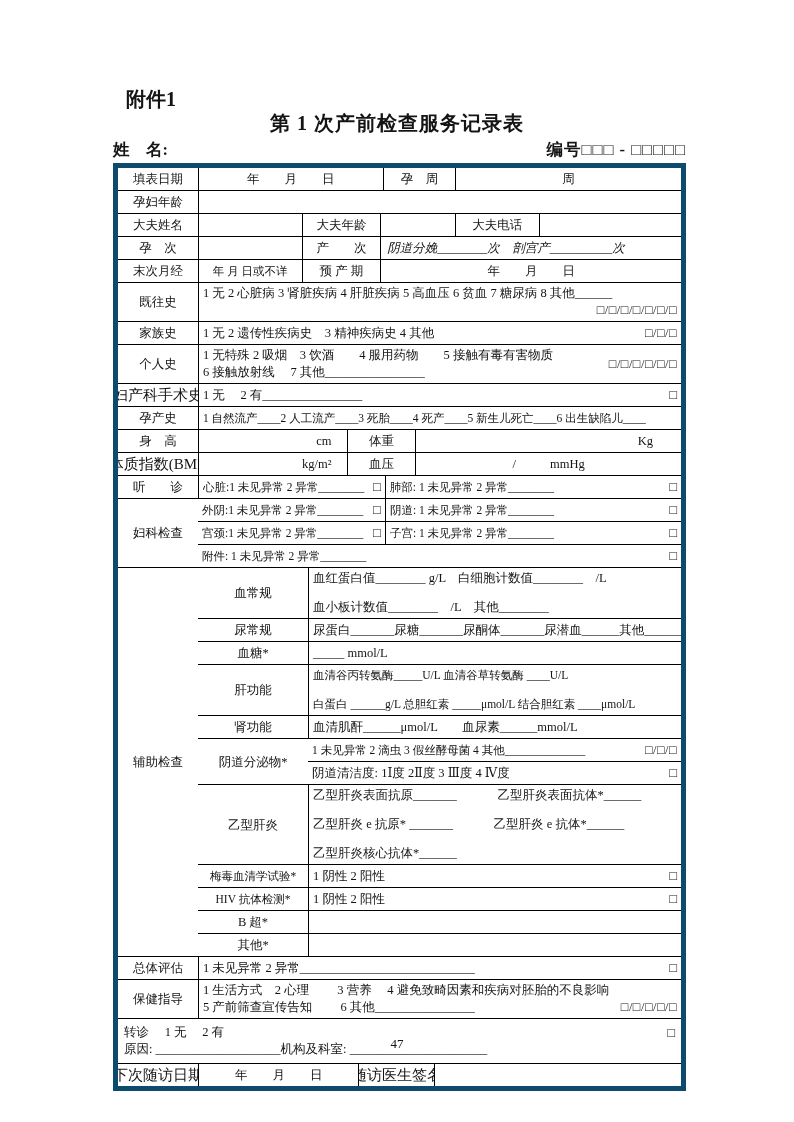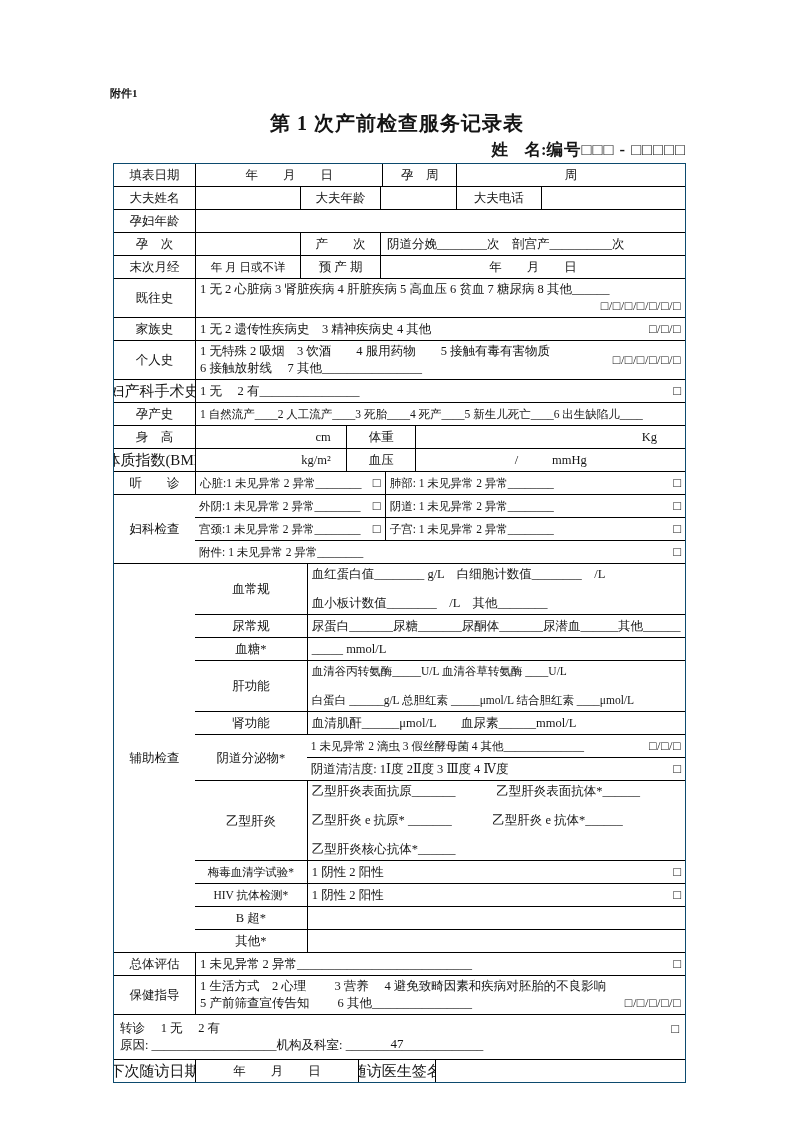--- a/index.html
+++ b/index.html
@@ -1,26 +1,26 @@
 <!DOCTYPE html>
 <html><head>
 <meta charset="utf-8">
 <style>
   html,body{margin:0;padding:0;background:#e8e8e8;}
   .sheet{
     position:relative;width:794px;height:1122px;background:#ffffff;margin:0 auto;
     font-family:"Liberation Serif","DejaVu Serif",serif;color:#141414;
     overflow:hidden;
   }
-  .attachment{position:absolute;left:110px;top:86px;font-size:11px;font-weight:bold;}
+  .attachment{position:absolute;left:126px;top:86px;font-size:20px;font-weight:bold;}
   .doc-title{position:absolute;left:0;top:110px;width:794px;text-align:center;font-size:20px;font-weight:bold;letter-spacing:1px;}
-  .name-row{position:absolute;left:113px;top:139px;width:573px;display:flex;justify-content:flex-end;align-items:flex-end;font-weight:bold;}
+  .name-row{position:absolute;left:113px;top:139px;width:573px;display:flex;justify-content:space-between;align-items:flex-end;font-weight:bold;}
   .name-label{font-size:16.5px;}
   .serial{font-size:16.5px;letter-spacing:1px;}
-  .tbl{position:absolute;left:113px;top:163px;width:573px;border:1px solid #0c4a6e;box-sizing:border-box;font-size:12.5px;}
+  .tbl{position:absolute;left:113px;top:163px;width:573px;border:5px solid #0c4a6e;box-sizing:border-box;font-size:12.5px;}
   .row{display:flex;align-items:stretch;border-top:1px solid #000;}
   .row.first{border-top:none;}
   .cell{border-left:1px solid #000;padding:2px 4px;display:flex;align-items:center;min-height:22px;line-height:16px;box-sizing:border-box;overflow:hidden;white-space:nowrap;}
   .cell.nb{border-left:none;}
   .lab{justify-content:center;text-align:center;}
   .fill{flex:1;}
   .col{flex-direction:column;align-items:stretch;justify-content:center;}
   .line{display:flex;align-items:center;line-height:17px;}
   .bx{margin-left:auto;padding-left:4px;font-size:13px;}
   .bxg{margin-left:auto;padding-left:4px;font-size:12.5px;letter-spacing:0.5px;}
@@ -35,21 +35,21 @@
   .aux-content{flex:1;gap:12px;}
   .bt-wrap{width:22.8%;display:flex;align-items:stretch;padding:0;}
   .bt-main{width:44%;display:flex;align-items:center;justify-content:center;}
   .bt-sub{width:56%;border-left:1px solid #000;display:flex;flex-direction:column;}
   .bt-sub-cell{flex:1;display:flex;align-items:center;justify-content:center;min-height:20px;}
   .bt-sub-cell + .bt-sub-cell{border-top:1px solid #000;}
   .page-num{position:absolute;left:0;top:1036px;width:794px;text-align:center;font-size:13px;}
   .gap-center{justify-content:center;gap:34px;}
   .pad-r15{padding-right:15px;}
   .pad-r28{padding-right:28px;}
-  .pad-l6{padding-left:6px;}
+  .pad-l6{padding-left:6px;font-style:italic;}
 </style>
 </head>
 <body>
 
 <div class="sheet">
 
   <div class="attachment">附件1</div>
   <div class="doc-title">第 1 次产前检查服务记录表</div>
 
   <div class="name-row">
@@ -60,30 +60,30 @@
   <div class="tbl">
 
     <div class="row first">
       <div class="cell nb lab" style="width:14.2%">填表日期</div>
       <div class="cell lab" style="width:32.8%">年　　月　　日</div>
       <div class="cell lab" style="width:12.9%">孕　周</div>
       <div class="cell lab fill">周</div>
     </div>
 
     <div class="row">
+      <div class="cell nb lab" style="width:14.2%">孕妇年龄</div>
+      <div class="cell fill"></div>
+    </div>
+
+    <div class="row">
       <div class="cell nb lab" style="width:14.2%">大夫姓名</div>
       <div class="cell" style="width:18.4%"></div>
       <div class="cell lab" style="width:14.0%">大夫年龄</div>
       <div class="cell" style="width:13.3%"></div>
       <div class="cell lab" style="width:14.8%">大夫电话</div>
-      <div class="cell fill"></div>
-    </div>
-
-    <div class="row">
-      <div class="cell nb lab" style="width:14.2%">孕妇年龄</div>
       <div class="cell fill"></div>
     </div>
 
     <div class="row">
       <div class="cell nb lab" style="width:14.2%">孕　次</div>
       <div class="cell" style="width:18.4%"></div>
       <div class="cell lab" style="width:14.0%">产　　次</div>
       <div class="cell fill pad-l6">阴道分娩________次　剖宫产__________次</div>
     </div>
 

